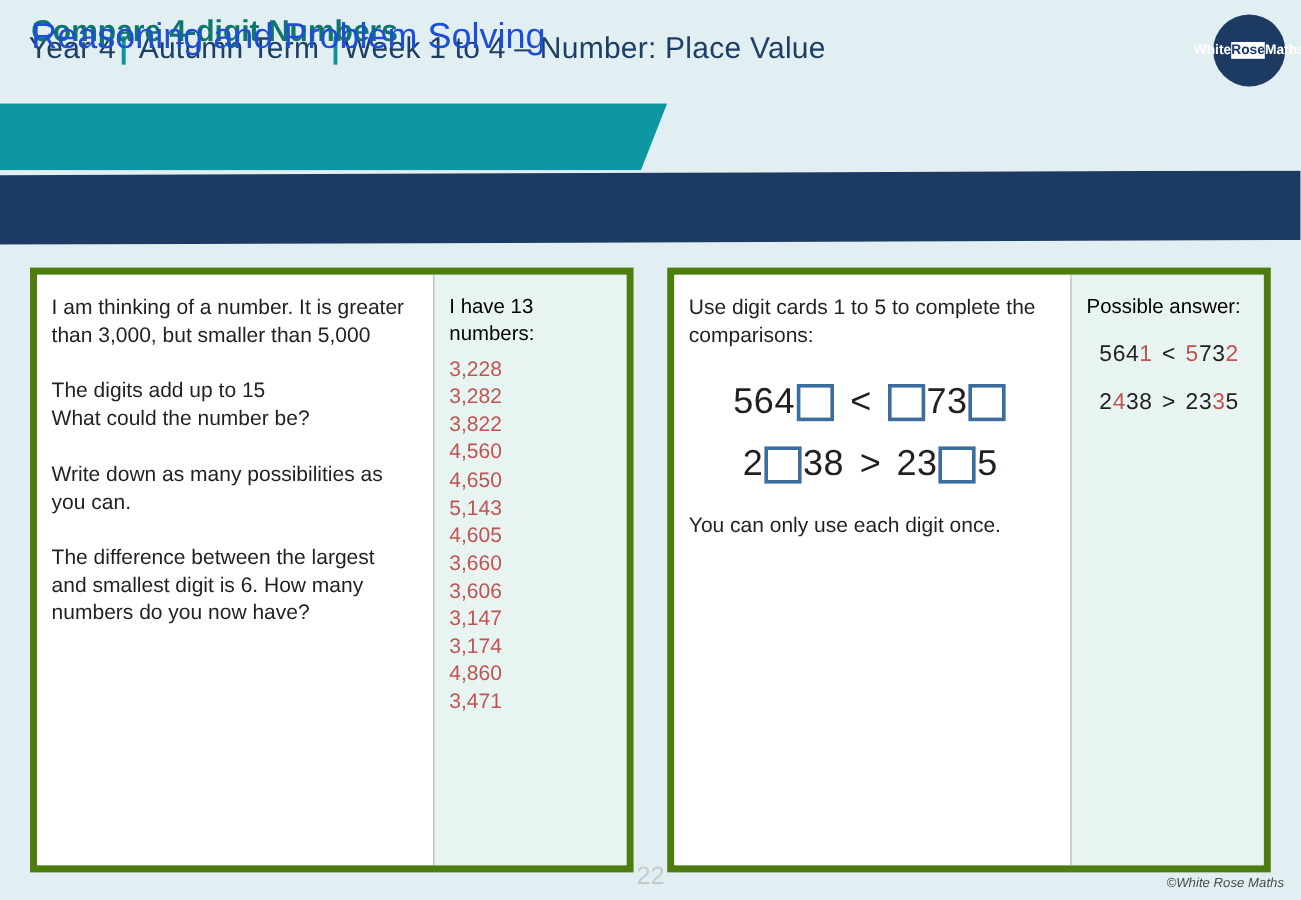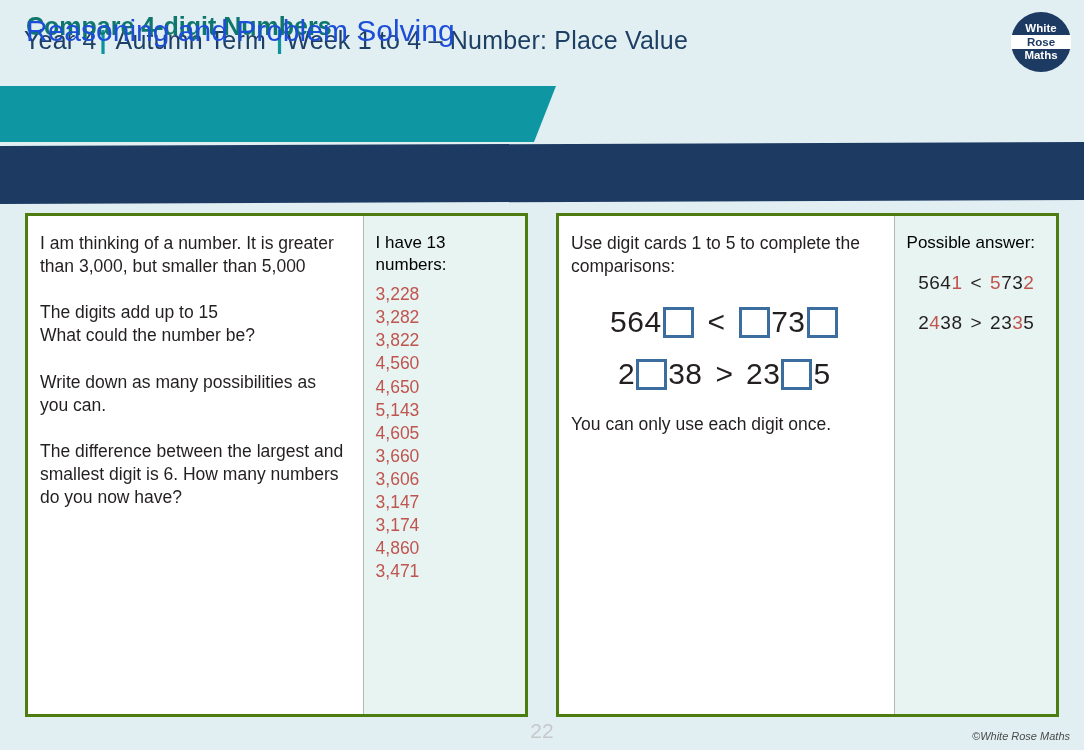--- a/index.html
+++ b/index.html
@@ -42,21 +42,21 @@
   #logo {
     position: absolute;
     right: 13px;
     top: 12px;
     width: 60px;
     height: 60px;
     border-radius: 50%;
     background: #1d3a63;
     color: #ffffff;
     display: flex;
-    flex-direction: column;
+    flex-direction: row;
     align-items: center;
     justify-content: center;
     font-size: 11.5px;
     font-weight: 700;
     line-height: 1.08;
   }
   #logo .band {
     background: #ffffff;
     color: #1d3a63;
     width: 100%;
@@ -101,23 +101,23 @@
     top: 14px;
     font-size: 30px;
     font-weight: 400;
     color: #1d4ed8;
     white-space: nowrap;
   }
 
   
   .card {
     position: absolute;
-    top: 213px;
+    top: 223px;
     height: 504px;
-    border: 3px solid #4d7c0f;
+    border: 6px solid #4d7c0f;
     box-sizing: border-box;
     display: flex;
     background: #ffffff;
   }
   #card-left  { left: 25px;  width: 503px; }
   #card-right { left: 556px; width: 503px; }
 
   .question-pane {
     background: #ffffff;
     box-sizing: border-box;

